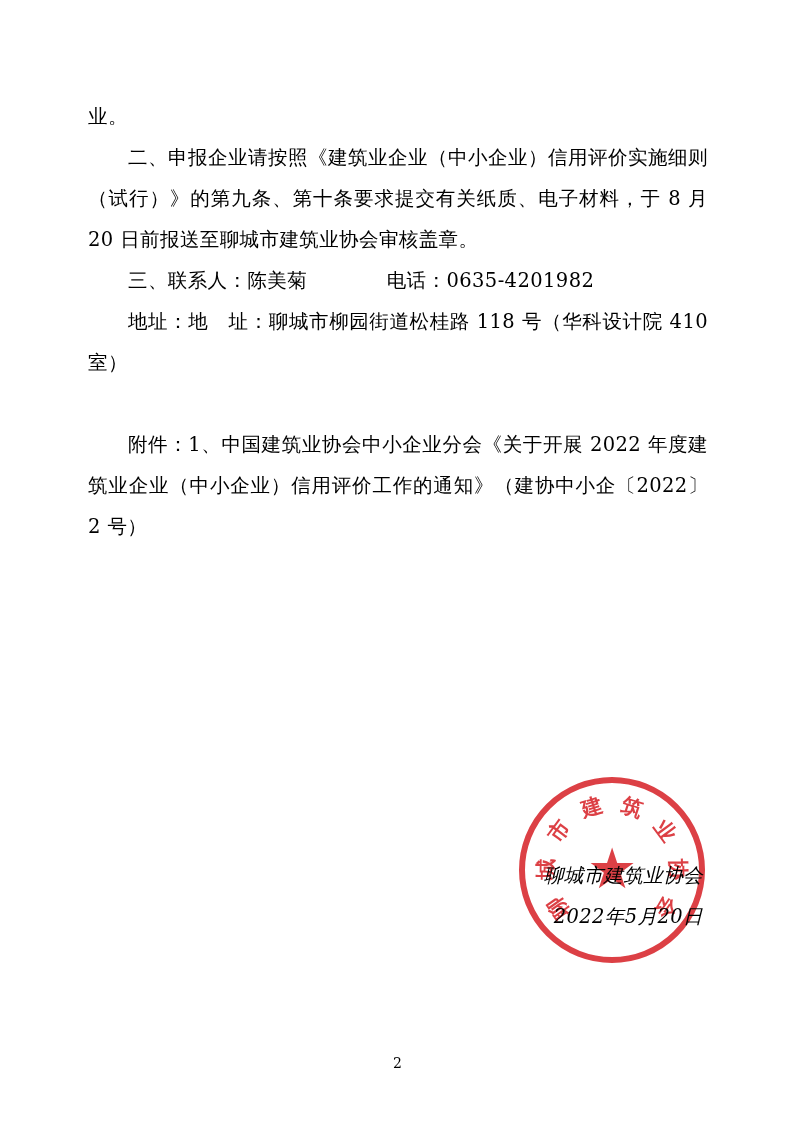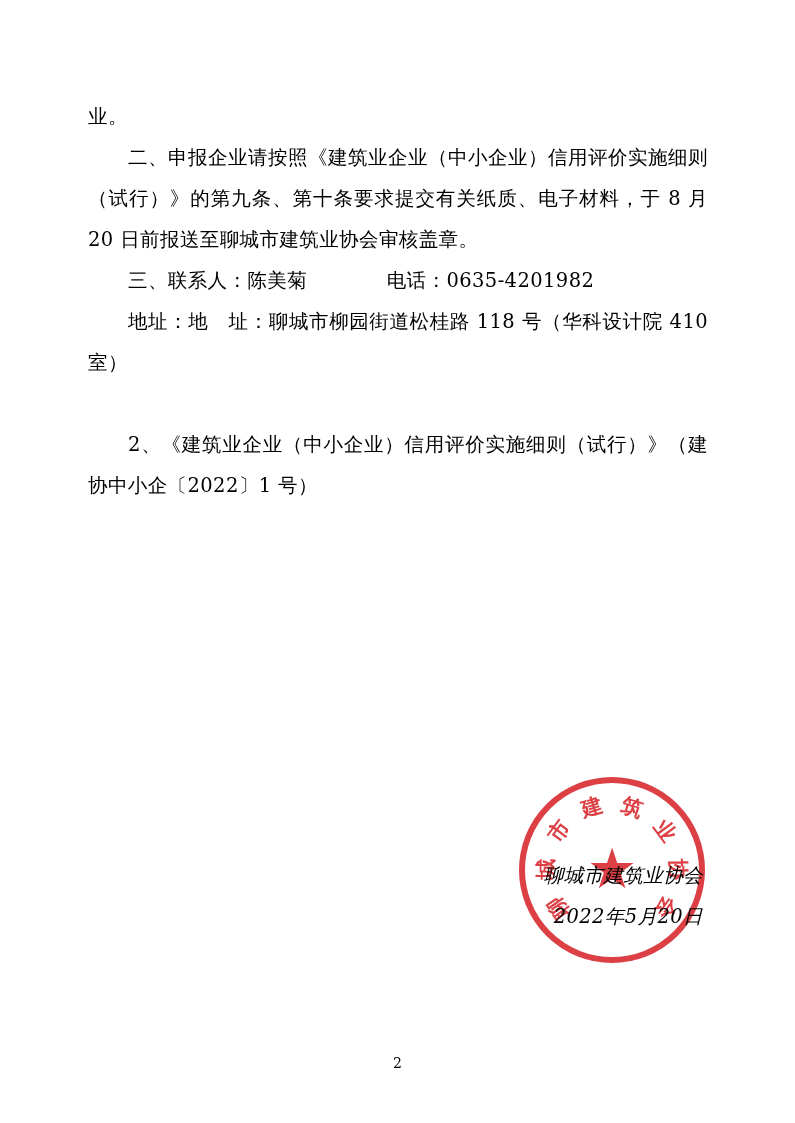--- a/index.html
+++ b/index.html
@@ -111,21 +111,21 @@
 <body>
 
 <div class="page">
 
   <div class="body-text">
     <p class="para">业。</p>
     <p class="para indent">二、申报企业请按照《建筑业企业（中小企业）信用评价实施细则（试行）》的第九条、第十条要求提交有关纸质、电子材料，于 8 月 20 日前报送至聊城市建筑业协会审核盖章。</p>
     <p class="para indent">三、联系人：陈美菊　　　　电话：0635-4201982</p>
     <p class="para indent">地址：地　址：聊城市柳园街道松桂路 118 号（华科设计院 410 室）</p>
     <p class="para spacer-para">&nbsp;</p>
-    <p class="para indent">2、《建筑业企业（中小企业）信用评价实施细则（试行）》（建协中小企〔2022〕1 号）</p>
+    <p class="para indent">附件：1、中国建筑业协会中小企业分会《关于开展 2022 年度建筑业企业（中小企业）信用评价工作的通知》（建协中小企〔2022〕2 号）</p>
   </div>
 
   <div class="seal">
     <div class="seal-text-top">
         <span class="seal-char" style="transform: translate(-54.1px, 37.9px) rotate(-125deg);">聊</span>
         <span class="seal-char" style="transform: translate(-66px, -0.8px) rotate(-89.3deg);">城</span>
         <span class="seal-char" style="transform: translate(-53.1px, -39.2px) rotate(-53.6deg);">市</span>
         <span class="seal-char" style="transform: translate(-20.2px, -62.8px) rotate(-17.9deg);">建</span>
         <span class="seal-char" style="transform: translate(20.2px, -62.8px) rotate(17.9deg);">筑</span>
         <span class="seal-char" style="transform: translate(53.1px, -39.2px) rotate(53.6deg);">业</span>

